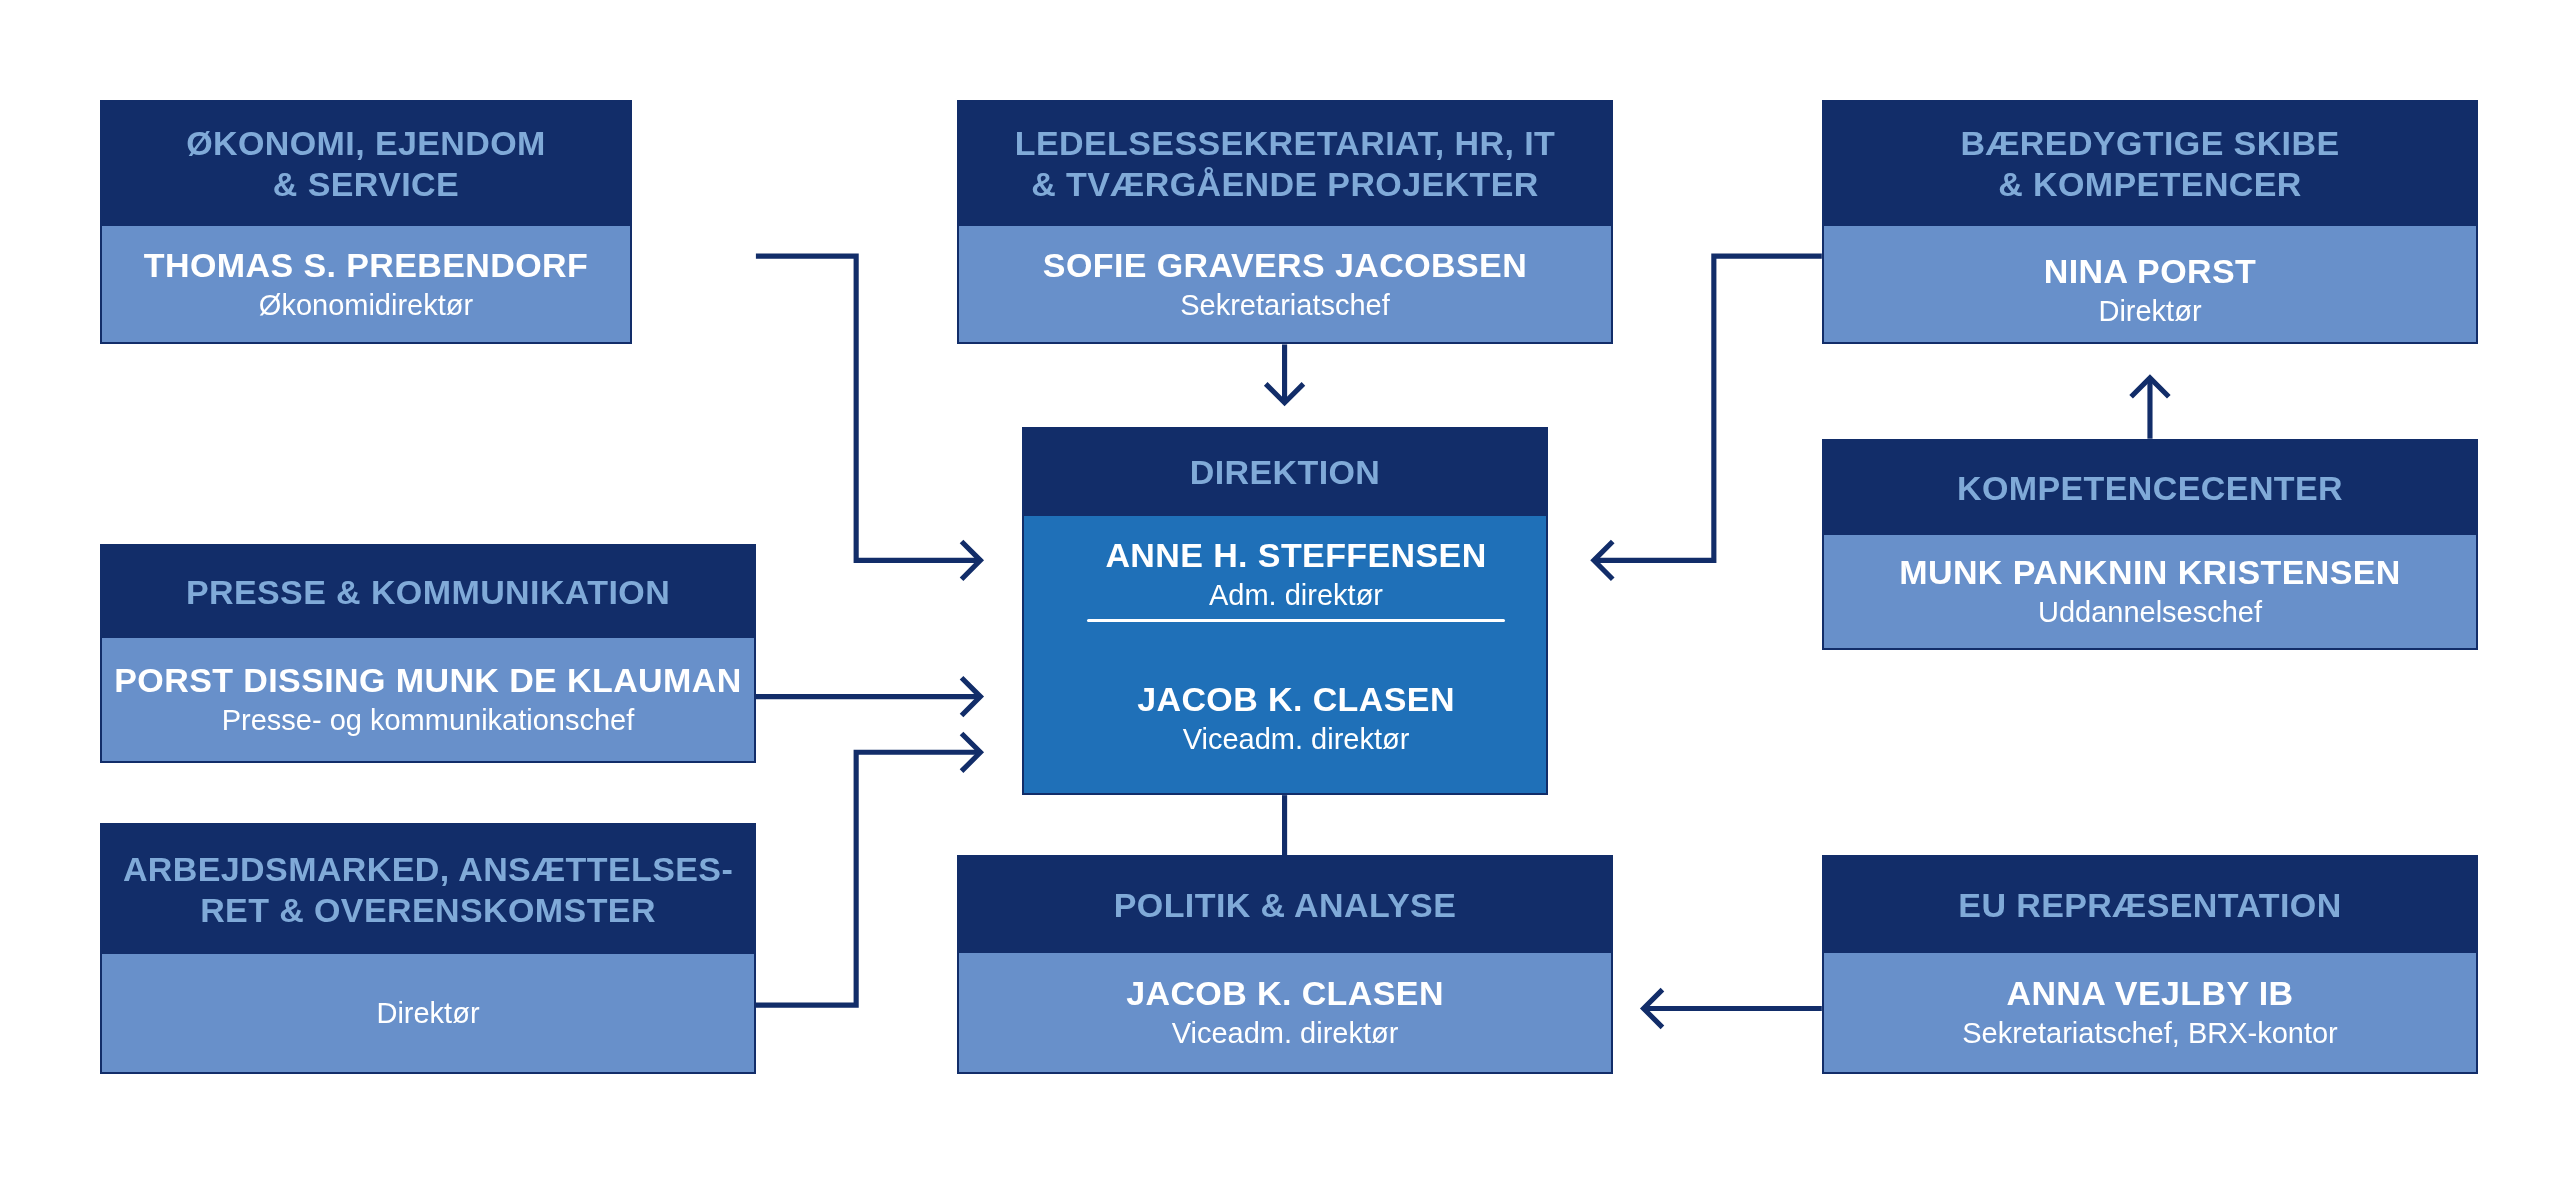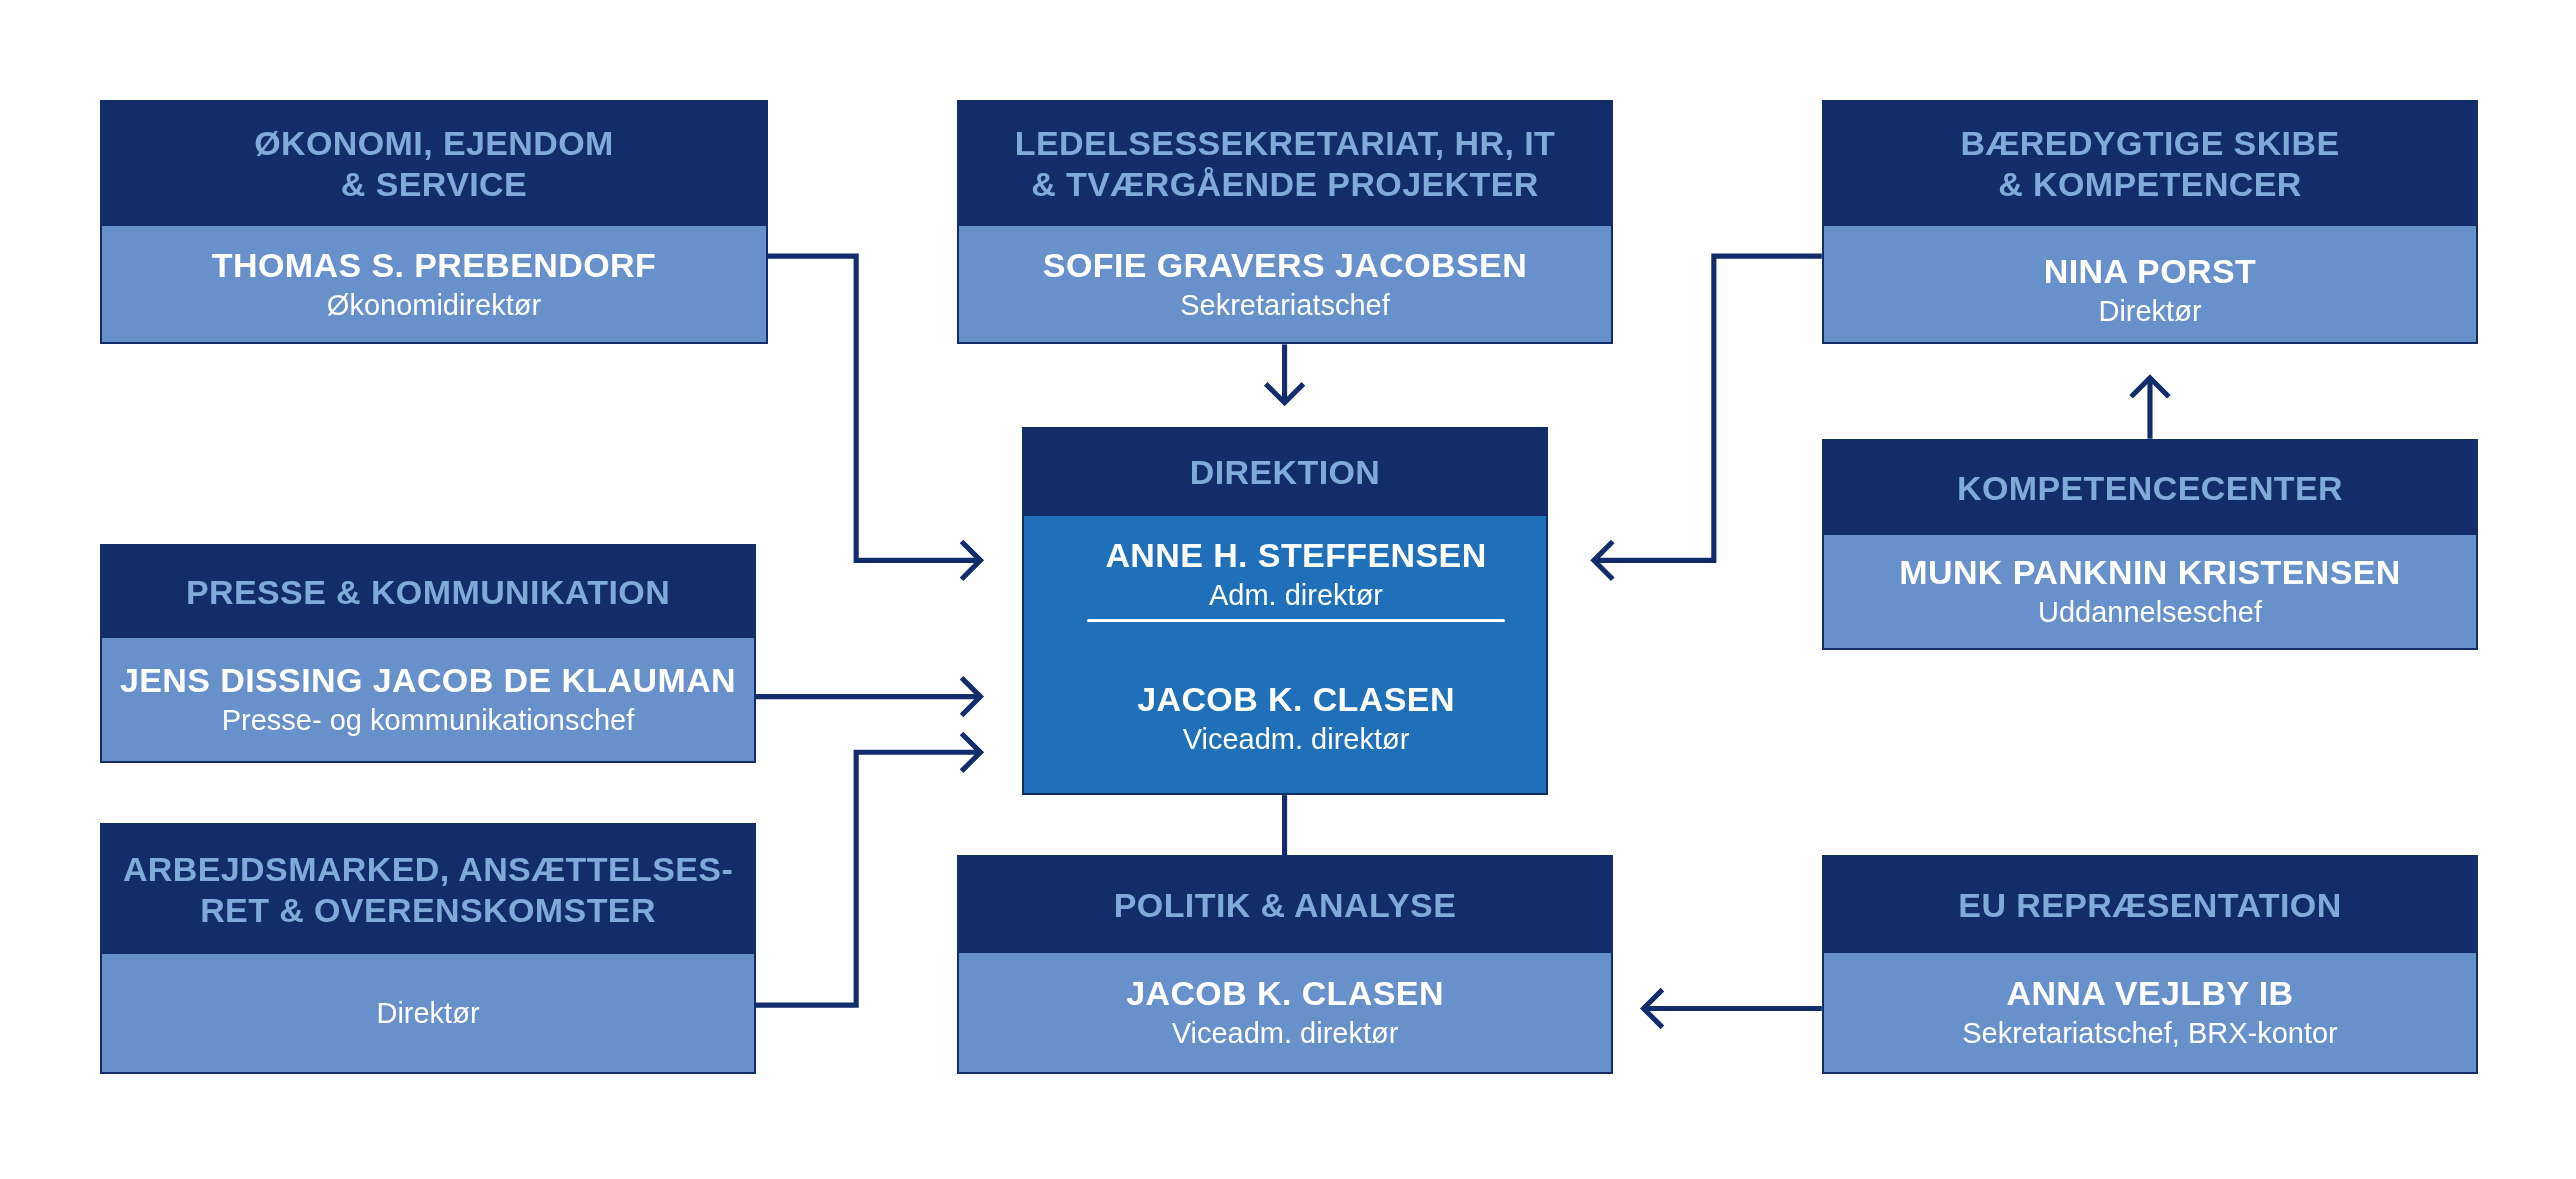--- a/index.html
+++ b/index.html
@@ -41,21 +41,21 @@
 
   <path d="M882 1173 H999 V878 H1144"></path>
   <path d="M1122 856 L1144 878 L1122 900"></path>
 
   <path d="M1499 928 V998"></path>
 
   <path d="M2126 1177 H1918"></path>
   <path d="M1940 1155 L1918 1177 L1940 1199"></path>
 </svg>
 
-<div class="box" style="left:100px;top:100px;width:668px;height:244px;">
+<div class="box" style="left:100px;top:100px;width:532px;height:244px;">
   <div class="hdr" style="height:124px;">
     <span>ØKONOMI, EJENDOM</span>
     <span>&amp; SERVICE</span>
   </div>
   <div class="body" style="top:124px;">
     <span class="name">THOMAS S. PREBENDORF</span>
     <span class="role">Økonomidirektør</span>
   </div>
 </div>
 
@@ -106,21 +106,21 @@
     <span class="name">MUNK PANKNIN KRISTENSEN</span>
     <span class="role">Uddannelseschef</span>
   </div>
 </div>
 
 <div class="box" style="left:100px;top:544px;width:656px;height:219px;">
   <div class="hdr" style="height:92px;">
     <span>PRESSE &amp; KOMMUNIKATION</span>
   </div>
   <div class="body" style="top:92px;">
-    <span class="name">JENS DISSING JACOB DE KLAUMAN</span>
+    <span class="name">PORST DISSING MUNK DE KLAUMAN</span>
     <span class="role">Presse- og kommunikationschef</span>
   </div>
 </div>
 
 <div class="box" style="left:100px;top:823px;width:656px;height:251px;">
   <div class="hdr" style="height:129px;">
     <span>ARBEJDSMARKED, ANSÆTTELSES-</span>
     <span>RET &amp; OVERENSKOMSTER</span>
   </div>
   <div class="body" style="top:129px;">

